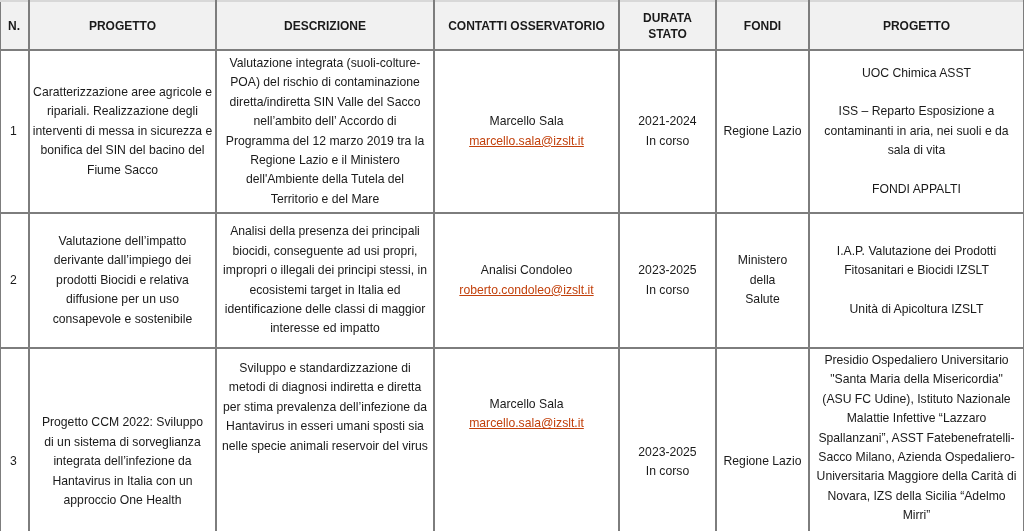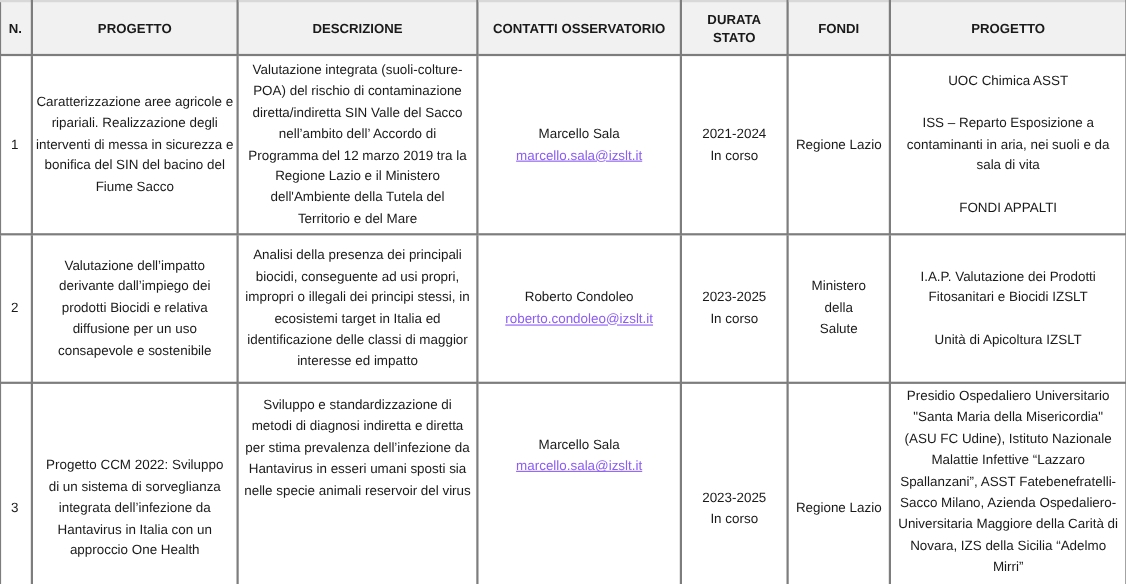--- a/index.html
+++ b/index.html
@@ -41,21 +41,21 @@
     td.num {
       text-align: left;
       padding-left: 9px;
     }
     tr.r1 td { height: 161px; }
     tr.r2 td { height: 133px; }
     tr.r3 td { height: 180px; }
     .line { display: block; }
     .gap { display: block; height: 19px; }
     a.email {
-      color: #8b5cf6;
+      color: #c2410c;
       text-decoration: underline;
     }
     col.c-num { width: 29px; }
     col.c-prog { width: 187px; }
     col.c-desc { width: 218px; }
     col.c-cont { width: 185px; }
     col.c-dur { width: 97px; }
     col.c-fondi { width: 93px; }
     col.c-part { width: 215px; }
     th.h-num { text-align: left; padding-left: 7px; }
@@ -109,21 +109,21 @@
         <span class="gap"></span>
         <span class="line">FONDI APPALTI</span>
       </td>
     </tr>
 
     <tr class="r2">
       <td class="num">2</td>
       <td style="padding:0 14px;"><span>Valutazione dell’impatto derivante dall’impiego dei prodotti Biocidi e relativa diffusione per un uso consapevole e sostenibile</span></td>
       <td><span>Analisi della presenza dei principali biocidi, conseguente ad usi propri, impropri o illegali dei principi stessi, in ecosistemi target in Italia ed identificazione delle classi di maggior interesse ed impatto</span></td>
       <td>
-        <span class="line">Roberto Condoleo</span>
+        <span class="line">Analisi Condoleo</span>
         <a class="email line" href="mailto:roberto.condoleo@izslt.it">roberto.condoleo@izslt.it</a>
       </td>
       <td>
         <span class="line">2023-2025</span>
         <span class="line">In corso</span>
       </td>
       <td style="padding:0 14px;margin-left:44px;">Ministero della Salute</td>
       <td style="padding:0 14px;">
         <span class="line">I.A.P. Valutazione dei Prodotti Fitosanitari e Biocidi IZSLT</span>
         <span class="gap"></span>

